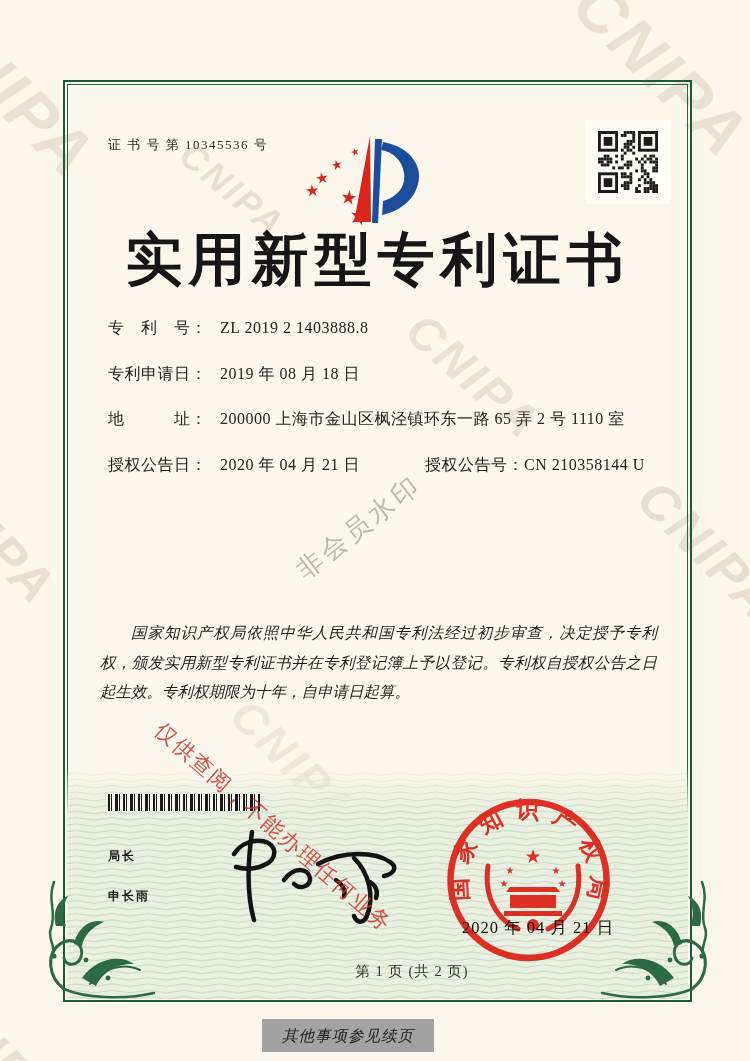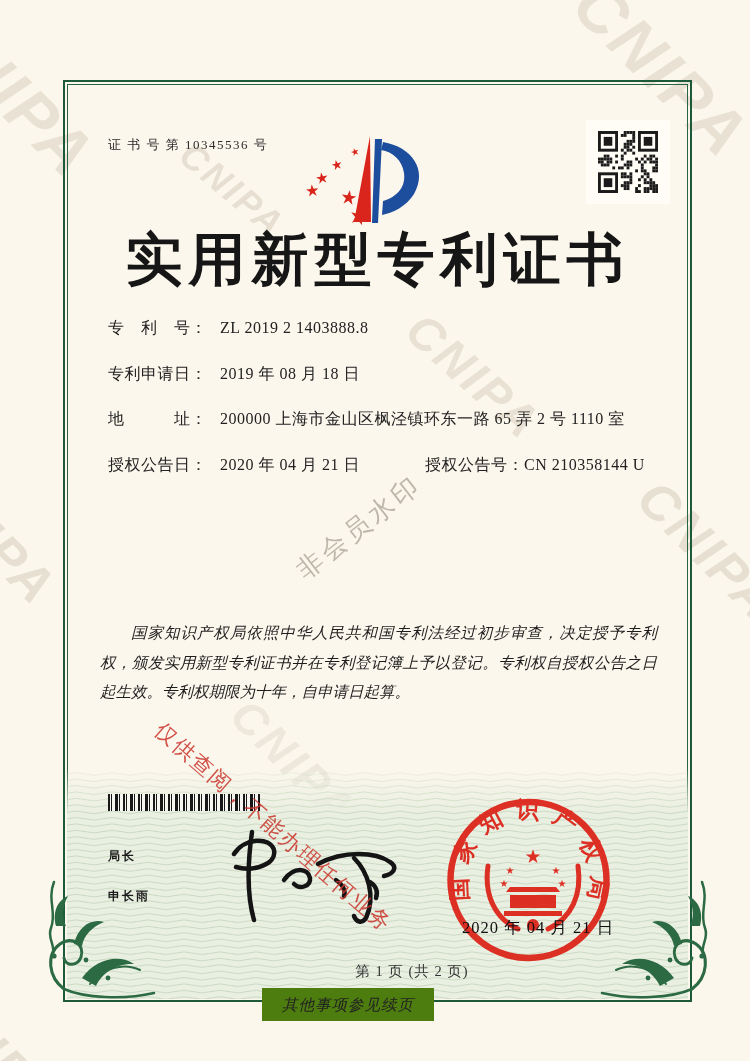--- a/index.html
+++ b/index.html
@@ -71,22 +71,22 @@
   .signer{position:absolute;left:108px;z-index:4;font-family:"Liberation Sans","DejaVu Sans",sans-serif;
           font-weight:700;font-size:12px;letter-spacing:2px;color:#1b1b1b;}
   .signer-title{top:848px;}
   .signer-name{top:888px;}
   .signature{position:absolute;left:218px;top:820px;z-index:5;}
   .seal{position:absolute;left:438px;top:788px;z-index:5;}
   .seal-date{position:absolute;left:462px;top:917px;z-index:6;font-size:16.5px;
              letter-spacing:1px;color:#101010;white-space:nowrap;}
   .page-info{position:absolute;left:63px;top:962px;width:698px;z-index:4;
              text-align:center;font-size:14.5px;letter-spacing:1px;color:#333;}
-  .footer-strip{position:absolute;left:262px;top:988px;width:172px;height:33px;
-                background:#4d7c0f;z-index:4;text-align:center;line-height:33px;
+  .footer-strip{position:absolute;left:262px;top:1019px;width:172px;height:33px;
+                background:#a3a3a3;z-index:4;text-align:center;line-height:33px;
                 font-size:15.5px;font-style:italic;letter-spacing:1px;color:#222;}
 </style>
 </head>
 <body>
 
 <div class="page">
 
   <div class="wm wm1">CNIPA</div>
   <div class="wm wm2">CNIPA</div>
   <div class="wm wm3">CNIPA</div>

